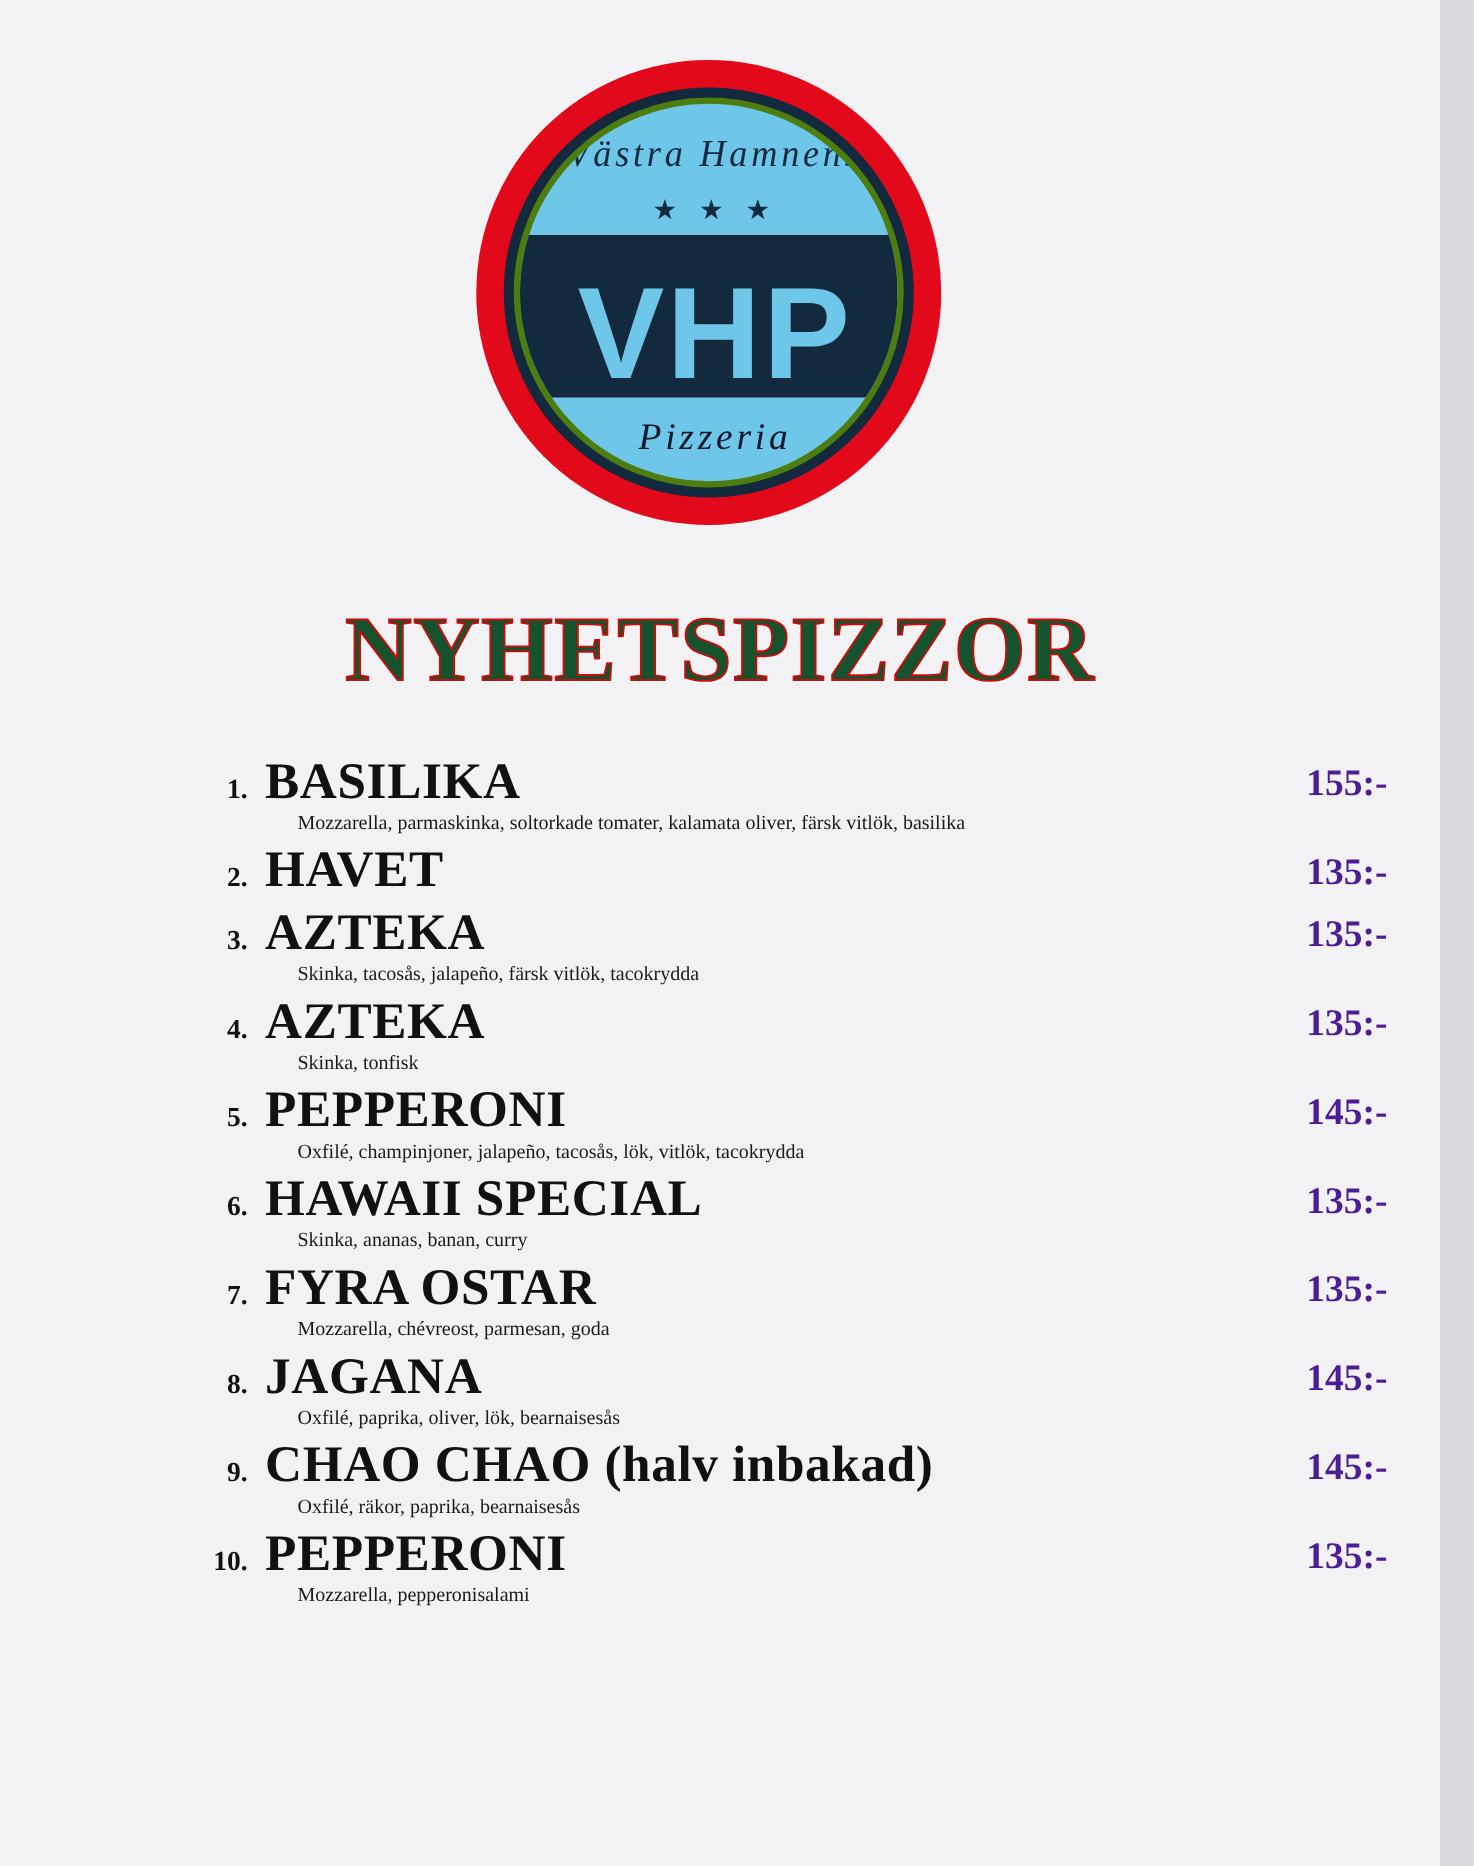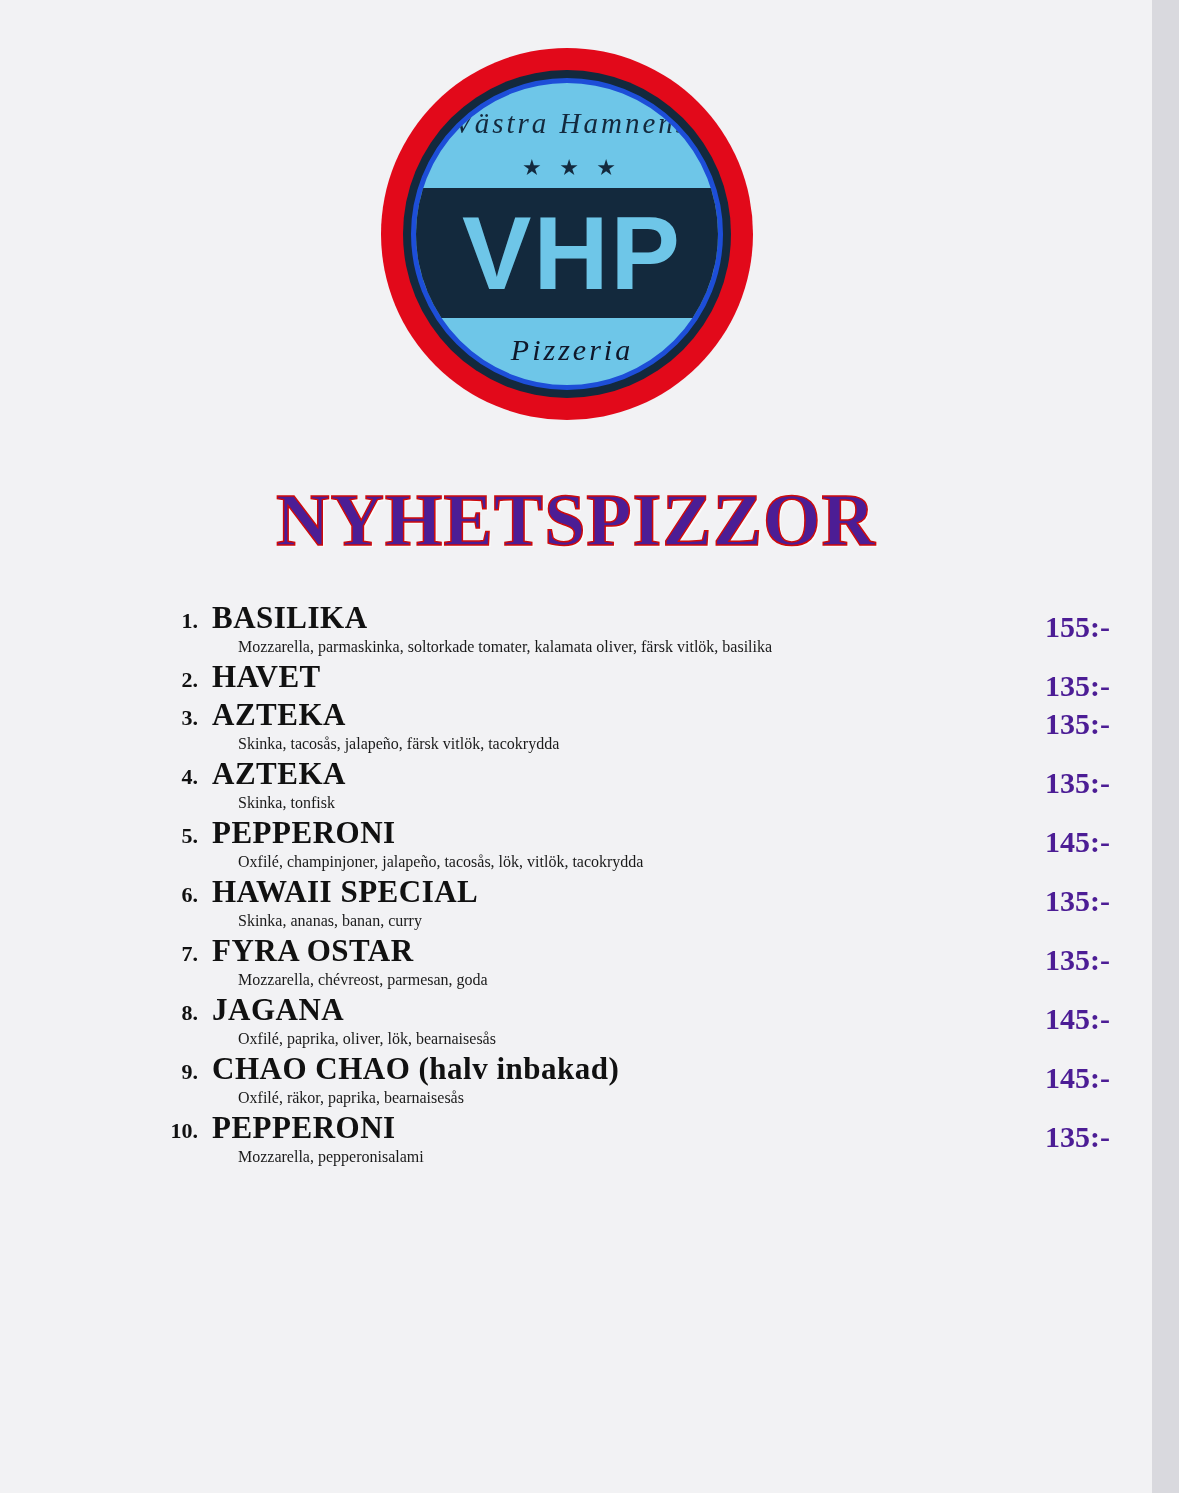--- a/index.html
+++ b/index.html
@@ -67,36 +67,36 @@
     border-radius: 50%;
     background: #13293d;
   }
   .cap-inner2 {
     position: absolute;
     left: 30px; top: 30px;
     width: 312px;
     height: 312px;
     border-radius: 50%;
     background: #6ec6e8;
-    border: 5px solid #1d4ed8;
+    border: 5px solid #4d7c0f;
     box-sizing: border-box;
     overflow: hidden;
   }
   .band {
     position: absolute;
     left: 0;
     top: 105px;
     width: 100%;
     height: 130px;
     background: #13293d;
   }
   .vhp-text {
     position: absolute;
     left: 0;
-    top: 100px;
+    top: 114px;
     width: 312px;
     text-align: center;
     font-family: "Liberation Sans", sans-serif;
     font-weight: bold;
     font-size: 104px;
     line-height: 140px;
     color: #6ec6e8;
     letter-spacing: 2px;
   }
   .arc-top {
@@ -139,21 +139,21 @@
   .menu-title {
     position: absolute;
     left: 0;
     top: 478px;
     width: 1152px;
     text-align: center;
     font-family: "Liberation Serif", serif;
     font-weight: bold;
     font-size: 74px;
     letter-spacing: 1px;
-    color: #4c1d95;
+    color: #14532d;
     -webkit-text-stroke: 1.5px #cf0a0a;
     text-shadow: 2px 2px 0 rgba(255,255,255,0.6);
   }
 
   
   .menu {
     position: absolute;
     left: 150px;
     top: 600px;
     width: 960px;
@@ -169,21 +169,21 @@
   .num {
     width: 62px;
     text-align: right;
     font-size: 22px;
     font-weight: bold;
     color: #111;
     padding-right: 14px;
     box-sizing: border-box;
   }
   .name {
-    font-size: 31px;
+    font-size: 41px;
     font-weight: bold;
     color: #111;
     letter-spacing: 0.5px;
     flex: 1;
   }
   .price {
     position: absolute;
     right: 0;
     top: 10px;
     font-size: 30px;

